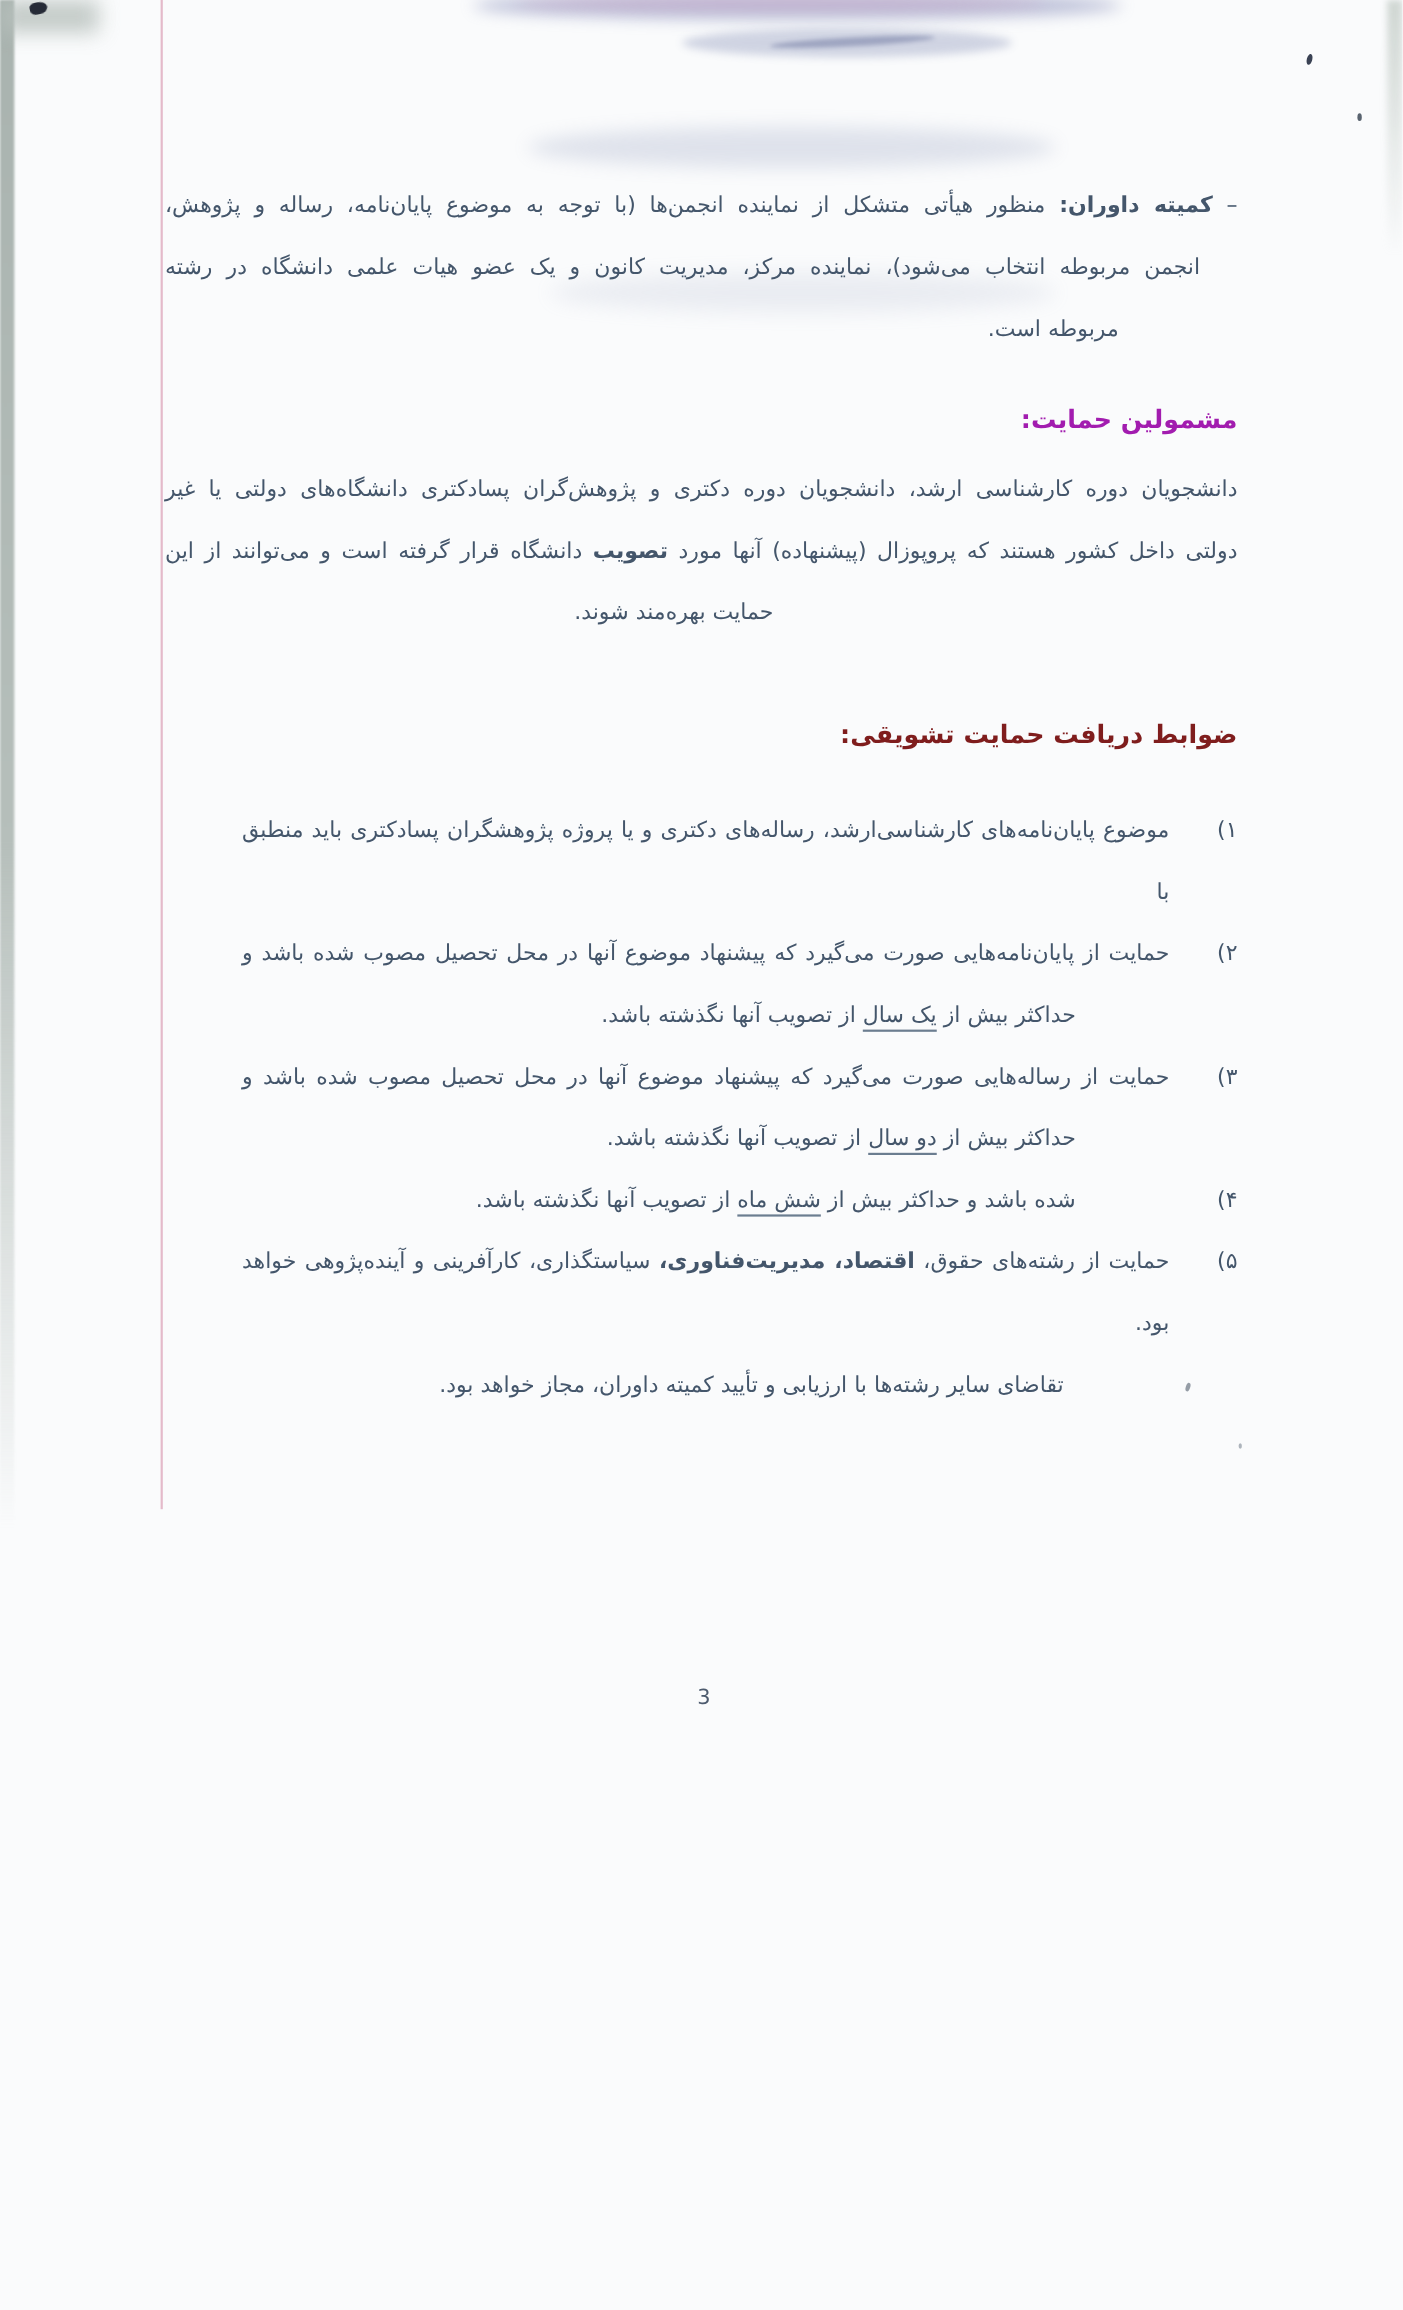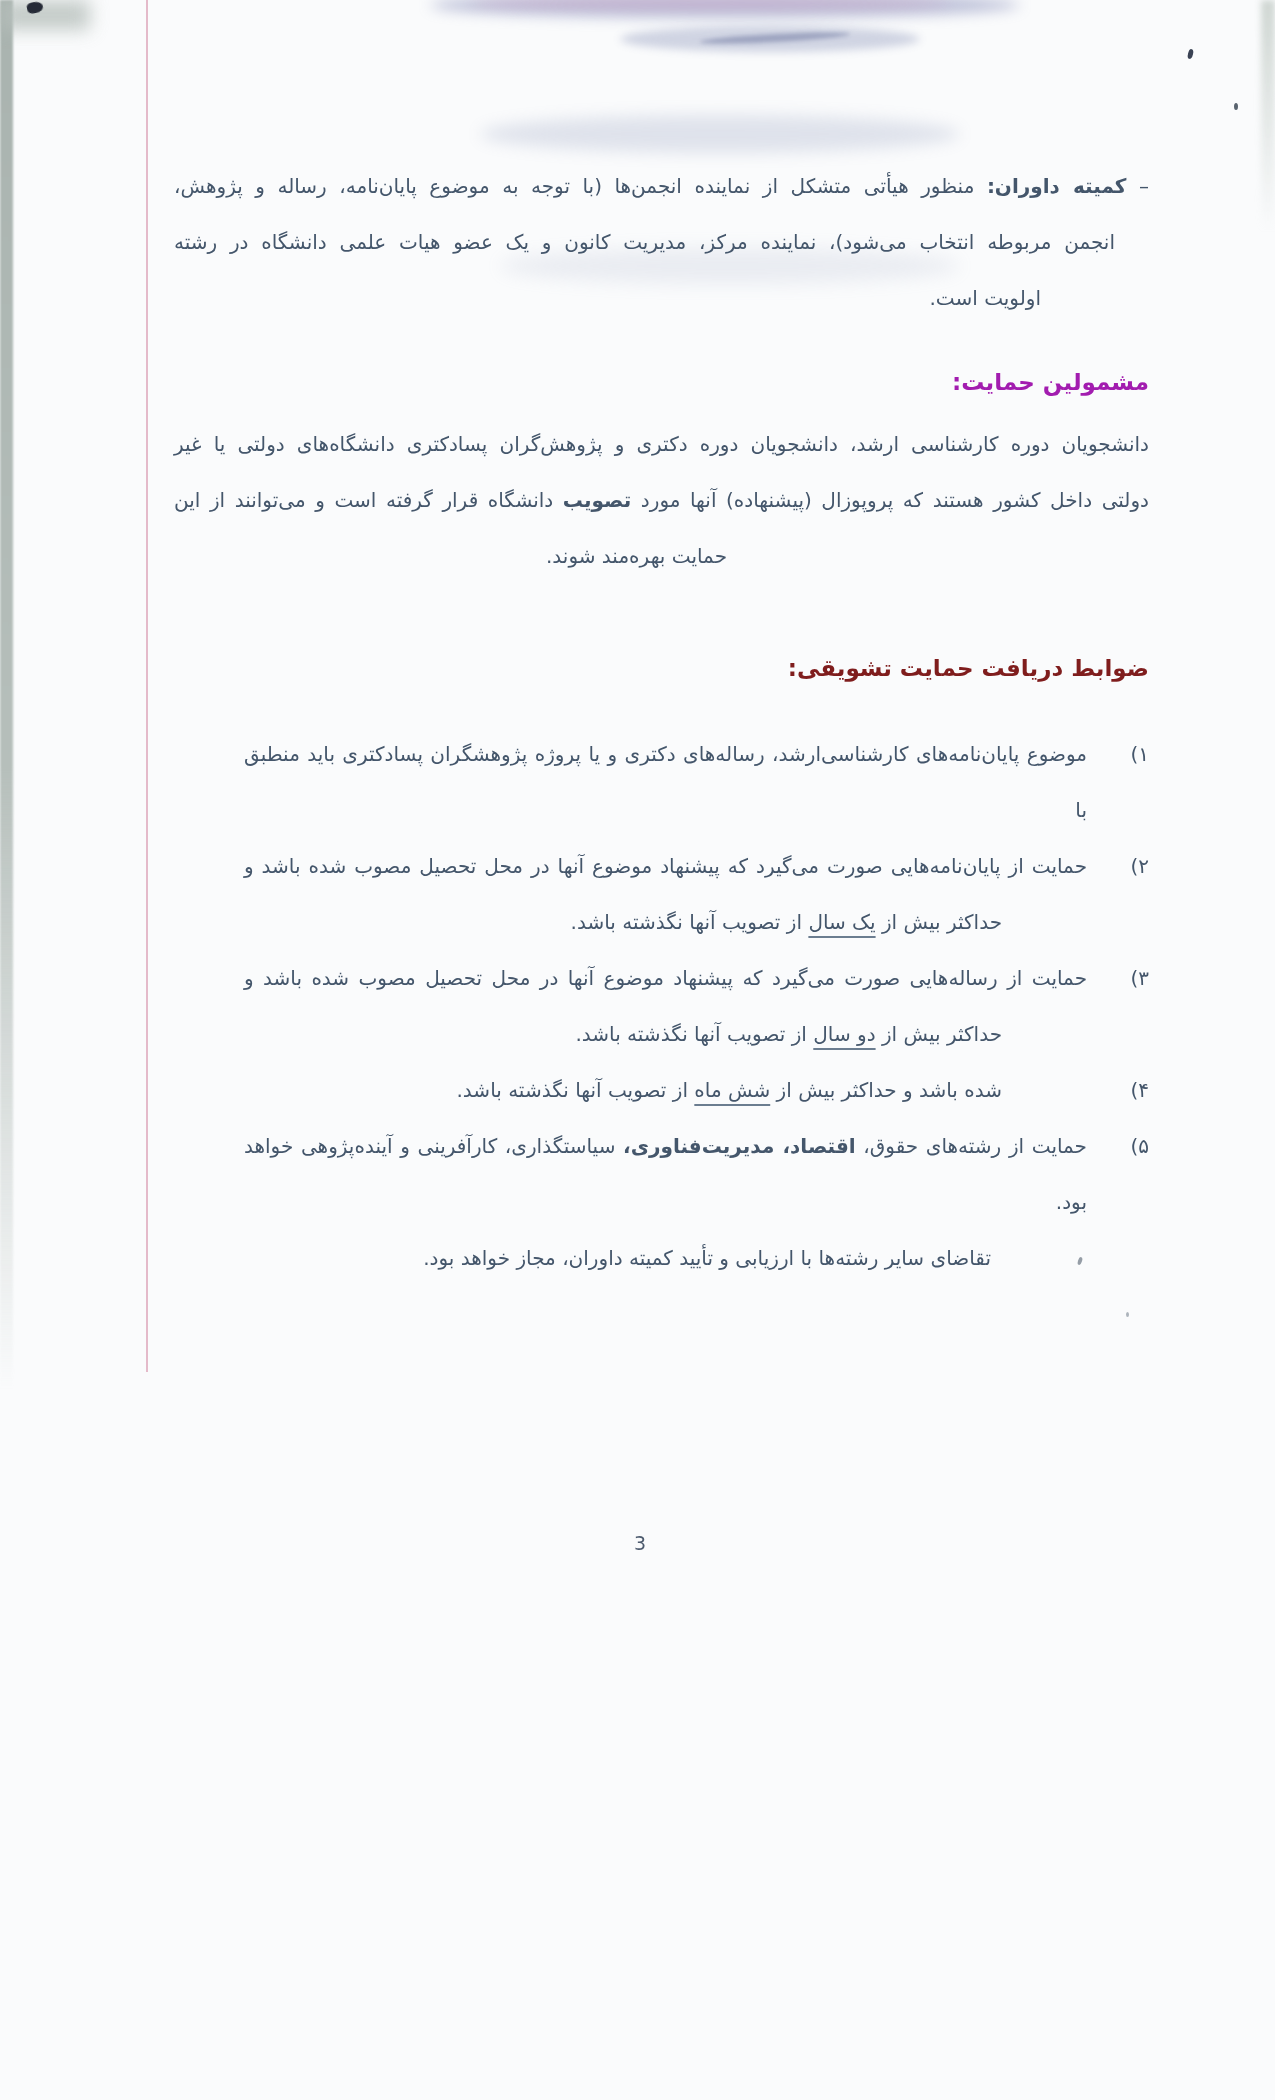--- a/index.html
+++ b/index.html
@@ -25,21 +25,21 @@
   .bleed-b2{left:700px;top:34px;width:150px;height:8px;background:#55608f;opacity:.4;filter:blur(2px);transform:rotate(-3deg);}
   .bleed-c{left:480px;top:115px;width:480px;height:38px;background:#8a95b8;opacity:.24;filter:blur(8px);}
   .bleed-d{left:500px;top:248px;width:460px;height:36px;background:#96a0bd;opacity:.16;filter:blur(9px);}
   .speck{position:absolute;border-radius:50%;}
   .speck-1{left:1188px;top:49px;width:5px;height:10px;background:#3a4254;transform:rotate(14deg);}
   .speck-2{left:1234px;top:103px;width:4px;height:7px;background:#59636f;}
   .speck-3{left:1078px;top:1257px;width:4px;height:8px;background:#6a7582;opacity:.7;transform:rotate(18deg);}
   .speck-4{left:1126px;top:1312px;width:3px;height:5px;background:#7a8591;opacity:.6;}
 
   
-  .doc{position:absolute;top:158px;right:126px;width:975px;direction:rtl;
+  .doc{position:absolute;top:158px;right:150px;width:975px;direction:rtl;
        font-size:20px;line-height:56px;}
   .just{text-align:justify;text-align-last:justify;}
   .hang{padding-right:34px;}
   .b{font-weight:bold;}
   .bullet-last{text-align:right;padding-right:108px;}
   .para-last{text-align:center;padding-right:50px;}
   .heading{font-weight:bold;font-size:23px;}
   .h1{margin-top:28px;}
   .h2{margin-top:56px;}
   .para{margin-top:6px;}
@@ -77,21 +77,21 @@
 
   <div class="doc" id="doc" style="color: rgb(68, 86, 107);">
 
     <div>
       <div class="just">
         <span>–</span>
         <span class="b">کمیته داوران:</span>
         <span>منظور هیأتی متشکل از نماینده انجمن‌ها (با توجه به موضوع پایان‌نامه، رساله و پژوهش،</span>
       </div>
       <div class="just hang">انجمن مربوطه انتخاب می‌شود)، نماینده مرکز، مدیریت کانون و یک عضو هیات علمی دانشگاه در رشته</div>
-      <div class="bullet-last">اولویت است.</div>
+      <div class="bullet-last">مربوطه است.</div>
     </div>
 
     <div class="heading h1 hcolor" style="color: #a21caf;">مشمولین حمایت:</div>
 
     <div class="para">
       <div class="just">دانشجویان دوره کارشناسی ارشد، دانشجویان دوره دکتری و پژوهش‌گران پسادکتری دانشگاه‌های دولتی یا غیر</div>
       <div class="just">
         <span>دولتی داخل کشور هستند که پروپوزال (پیشنهاده) آنها مورد </span><span class="b">تصویب</span><span> دانشگاه قرار گرفته است و می‌توانند از این</span>
       </div>
       <div class="para-last">حمایت بهره‌مند شوند.</div>

